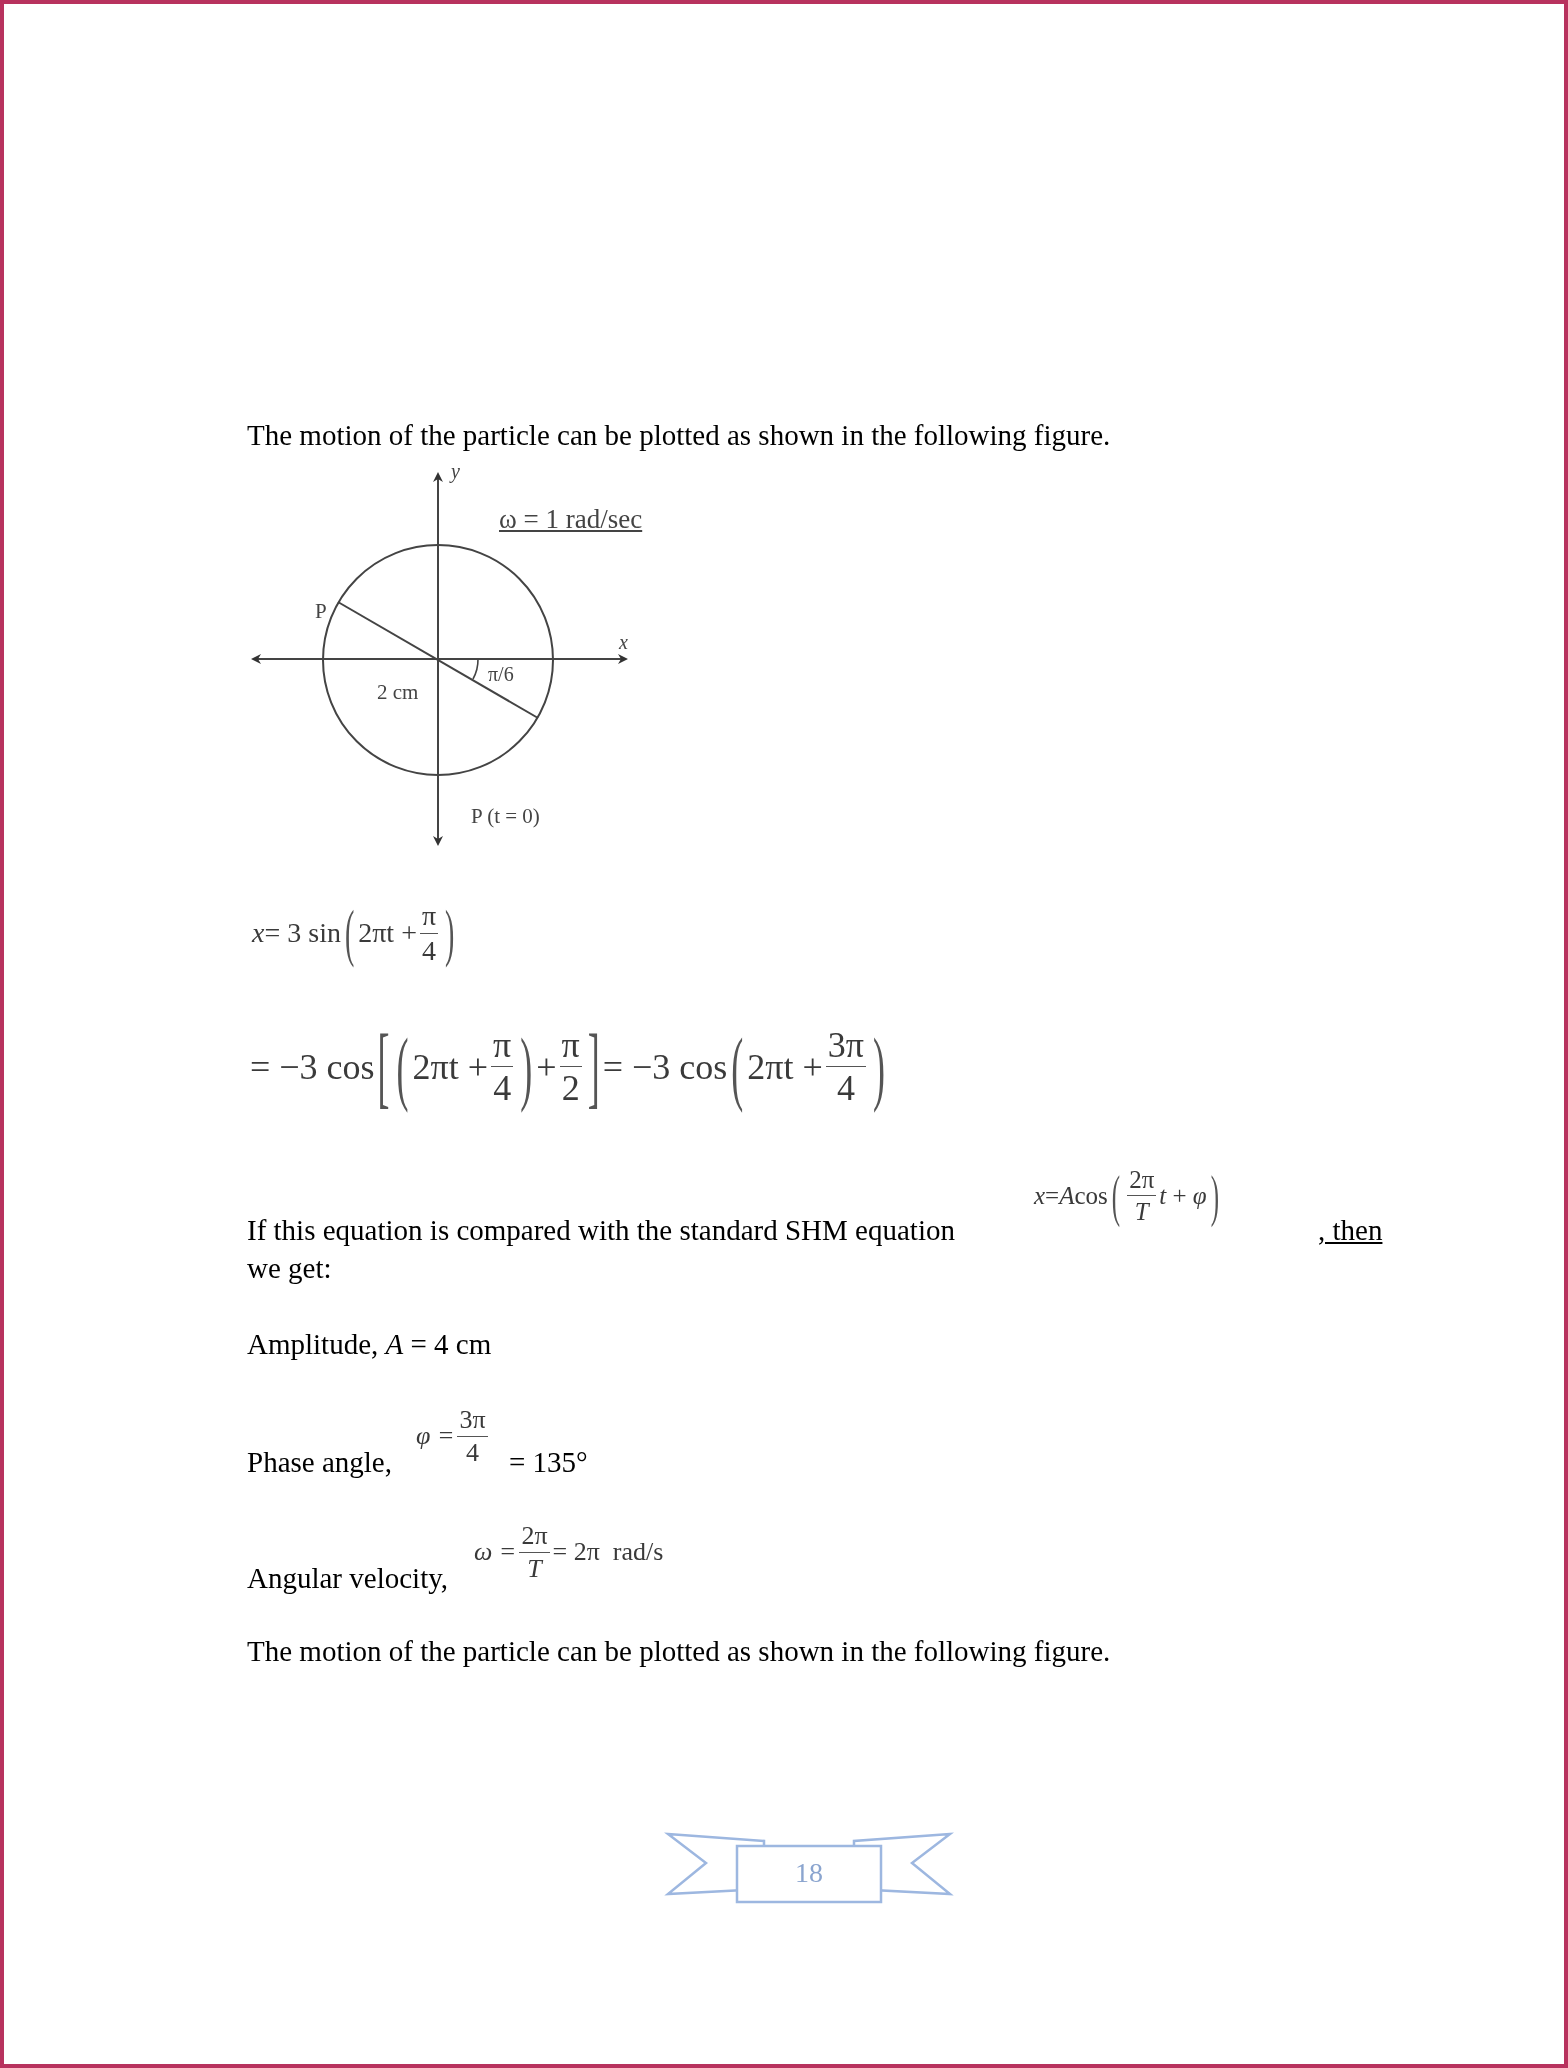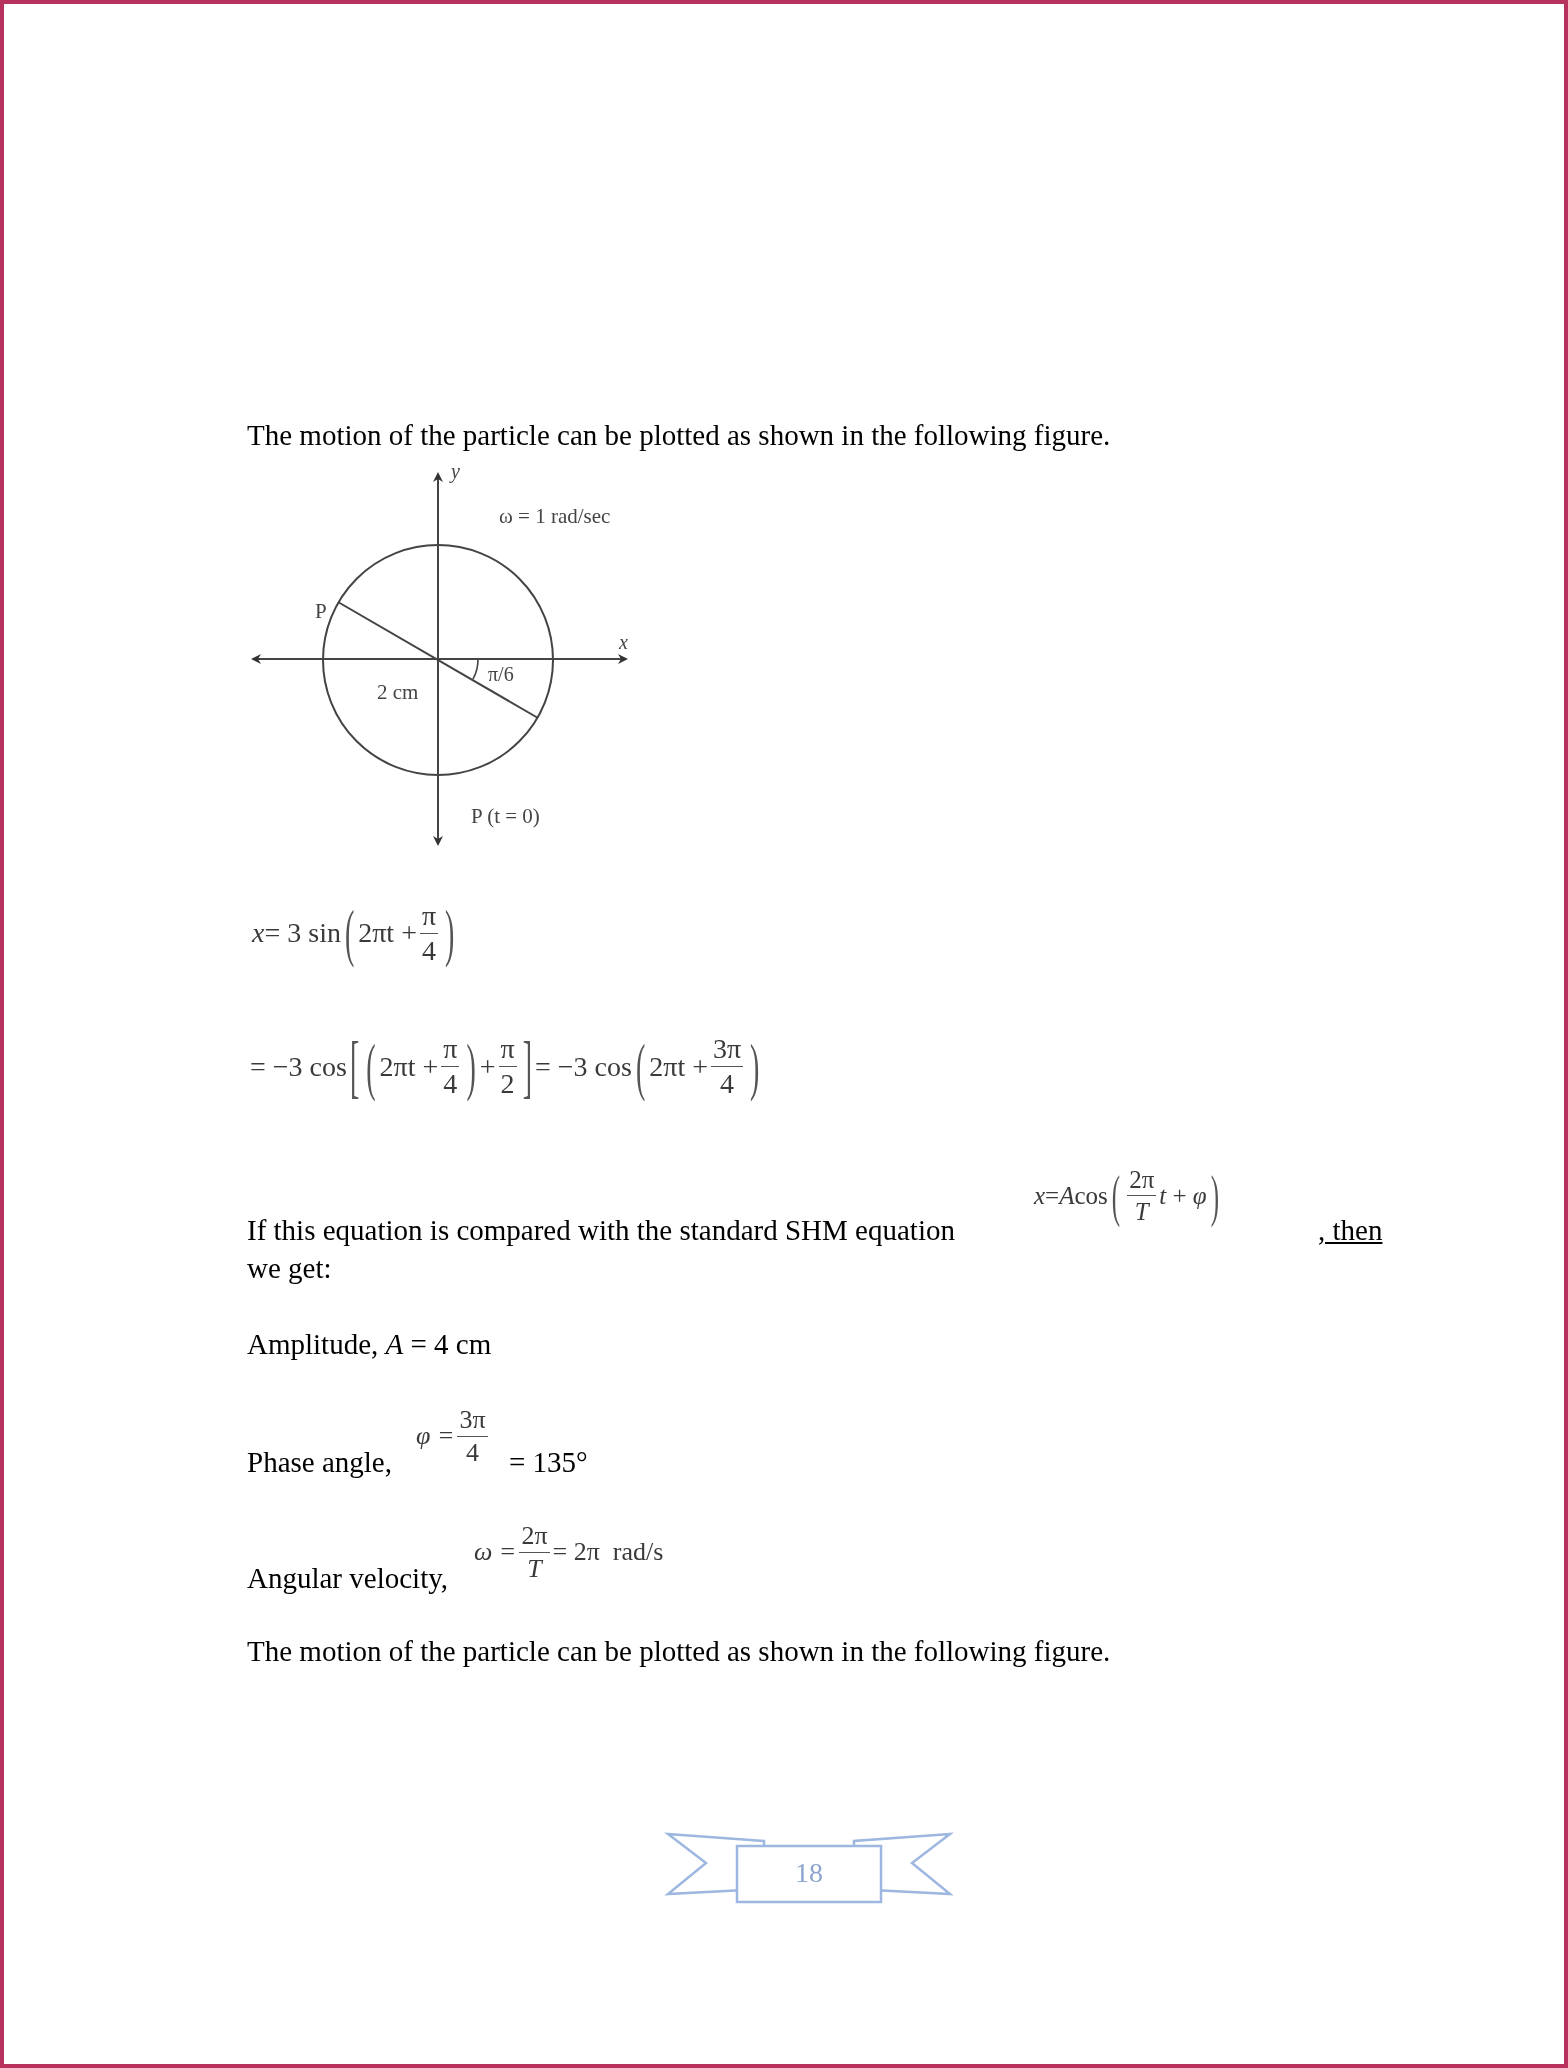--- a/index.html
+++ b/index.html
@@ -53,40 +53,40 @@
       <line x1="434" y1="655" x2="434" y2="840" stroke="#444" stroke-width="2" marker-end="url(#arr)"></line>
 
       <circle cx="434" cy="656" r="115" fill="none" stroke="#444" stroke-width="2"></circle>
 
       <line x1="334" y1="598" x2="534" y2="714" stroke="#444" stroke-width="2"></line>
 
       <path d="M474 655 A 40 40 0 0 1 469 675" fill="none" stroke="#444" stroke-width="1.6"></path>
     </svg>
     <div class="diag-label" style="left:447px; top:457px; font-size:20px; font-style:italic;">y</div>
     <div class="diag-label" style="left:615px; top:628px; font-size:20px; font-style:italic;">x</div>
-    <div class="diag-label" style="left:495px; top:502px; font-size:21px;">ω = 1 rad/sec</div>
+    <div class="diag-label" style="left:495px; top:502px; font-size:27px;text-decoration:underline;">ω = 1 rad/sec</div>
     <div class="diag-label" style="left:311px; top:597px; font-size:21px;">P</div>
     <div class="diag-label" style="left:484px; top:660px; font-size:20px;">π/6</div>
     <div class="diag-label" style="left:373px; top:678px; font-size:21px;">2 cm</div>
     <div class="diag-label" style="left:467px; top:802px; font-size:21px;">P (t = 0)</div>
   </div>
 
   <div class="math" style="left:248px; top:894px; font-size:28px; height:70px; display:flex; align-items:center;">
     <i>x</i>
     <span> = 3 sin</span>
     <span class="paren">(</span>
     <span>2πt  +</span>
     <span class="frac">
       <span class="num">π</span>
       <span class="den">4</span>
     </span>
     <span class="paren">)</span>
   </div>
 
-  <div class="math" style="left:246px; top:1025px; font-size:28px; height:75px; display:flex; align-items:center;">
+  <div class="math" style="left:246px; top:1025px; font-size:36px; height:75px; display:flex; align-items:center;">
     <span>= −3 cos</span>
     <span class="brack">[</span>
     <span class="paren">(</span>
     <span>2πt  +</span>
     <span class="frac">
       <span class="num">π</span>
       <span class="den">4</span>
     </span>
     <span class="paren">)</span>
     <span>+</span>

